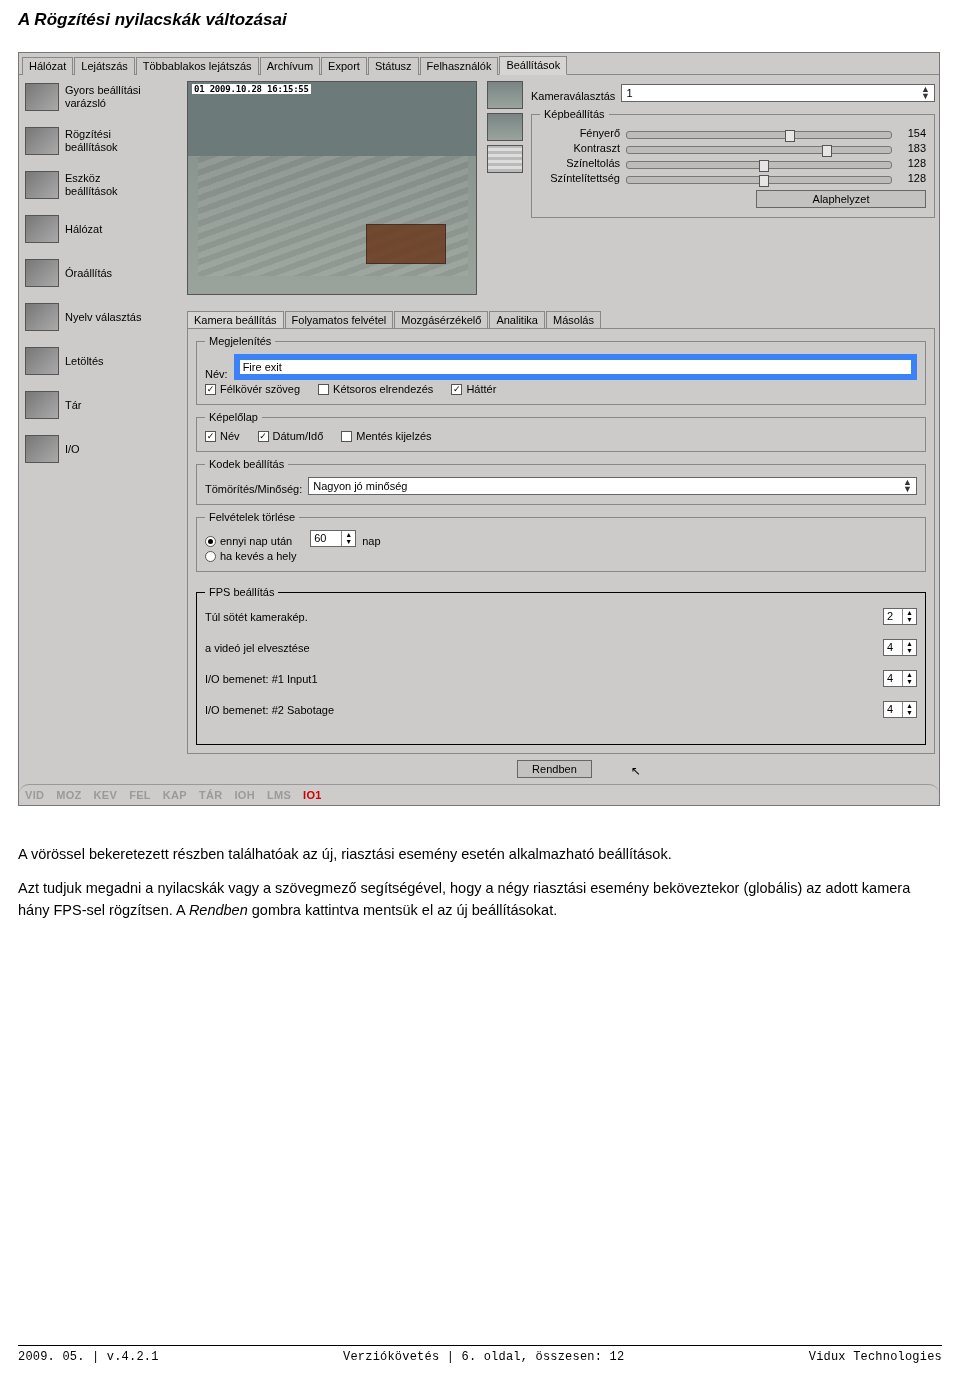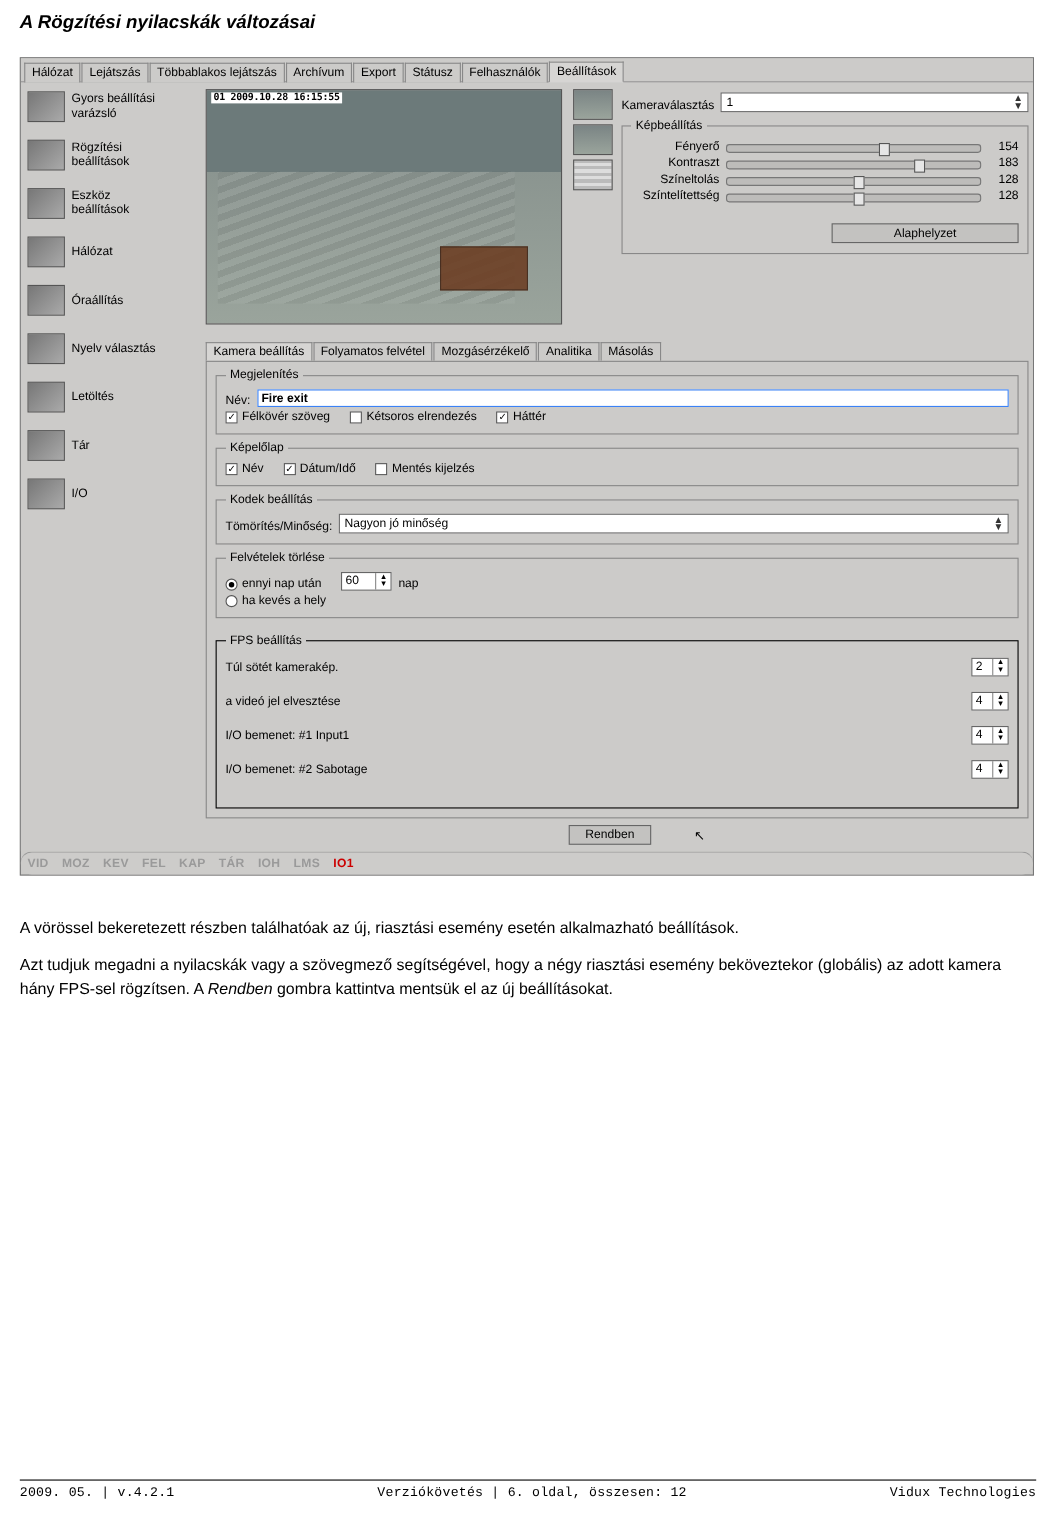--- a/index.html
+++ b/index.html
@@ -76,21 +76,21 @@
     display: flex;
     flex-direction: column;
     min-width: 0;
   }
   .upper {
     display: flex;
     gap: 10px;
     margin-bottom: 10px;
   }
   .preview {
-    width: 324px; height: 214px;
+    width: 290px; height: 214px;
     border: 1px solid #555;
     background: linear-gradient(#6c7a7a 0%, #6c7a7a 35%, #8b9590 35%, #9aa49c 100%);
     position: relative;
   }
   .preview::before {
     content: "";
     position: absolute; left: 10px; top: 35%;
     width: 270px; height: 120px;
     background:
       repeating-linear-gradient(-20deg, rgba(255,255,255,0.05) 0 6px, rgba(0,0,0,0.05) 6px 12px);
@@ -157,21 +157,21 @@
   .sub-tabs .tab.active { background: #d6d5d3; }
   .sub-body {
     border: 1px solid #888;
     background: #cccbc9;
     padding: 6px 8px 8px 8px;
     display: flex; gap: 8px; flex-direction: column;
   }
   .left-col { flex: 1.05; min-width: 0; }
   .right-col { flex: 0.95; min-width: 0; }
   .input {
-    background: #fff; border: 1px solid #3b82f6; padding: 1px 3px; font-size: 11px; font-weight: bold;
+    background: #fff; border: 6px solid #3b82f6; padding: 1px 3px; font-size: 11px;
   }
   .cb { display: inline-flex; align-items: center; gap: 4px; font-size: 11px; margin-right: 12px; }
   .cb .box {
     width: 11px; height: 11px; border: 1px solid #555; background: #fff;
     display: inline-flex; align-items: center; justify-content: center; font-size: 9px; line-height: 9px;
   }
   .rb .circle {
     width: 11px; height: 11px; border: 1px solid #555; border-radius: 50%; background: #fff;
     display: inline-flex; align-items: center; justify-content: center;
   }
@@ -315,21 +315,21 @@
                   </div>
                   <span class="val">128</span>
                 </div>
               <div class="row">
                   <span class="k">Színtelítettség</span>
                   <div class="slider">
                     <div class="knob" style="left:50%"></div>
                   </div>
                   <span class="val">128</span>
                 </div>
-              <div class="row" style="justify-content:flex-end; margin-top:19px;">
+              <div class="row" style="justify-content:flex-end; margin-top:6px;">
                 <span style="flex:1"></span>
                 <div class="btn" style="width:170px;text-align:center;">Alaphelyzet</div>
               </div>
             </fieldset>
           </div>
         </div>
       </div>
 
       <div class="sub-tabs">
         <div class="tab active">Kamera beállítás</div>

